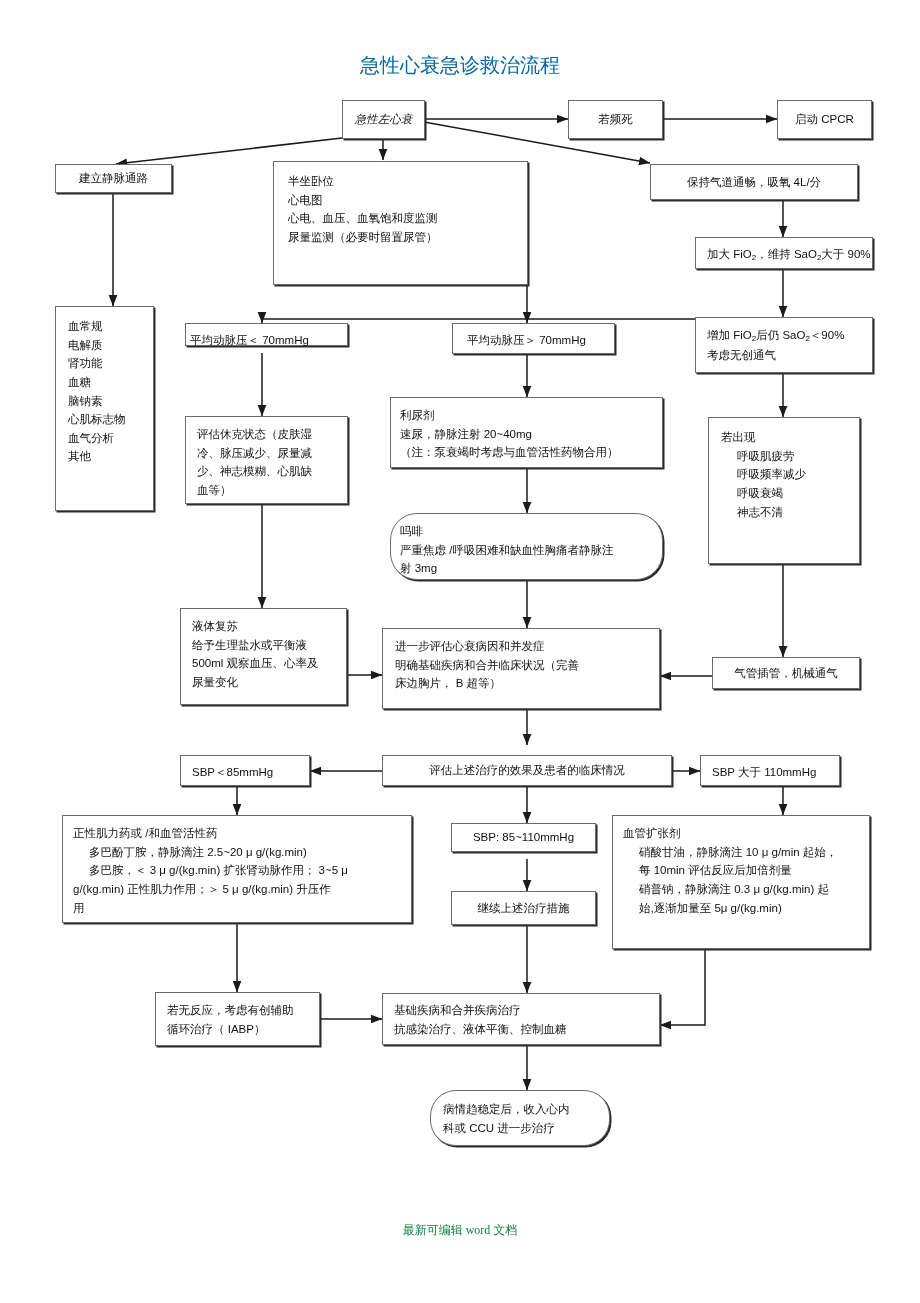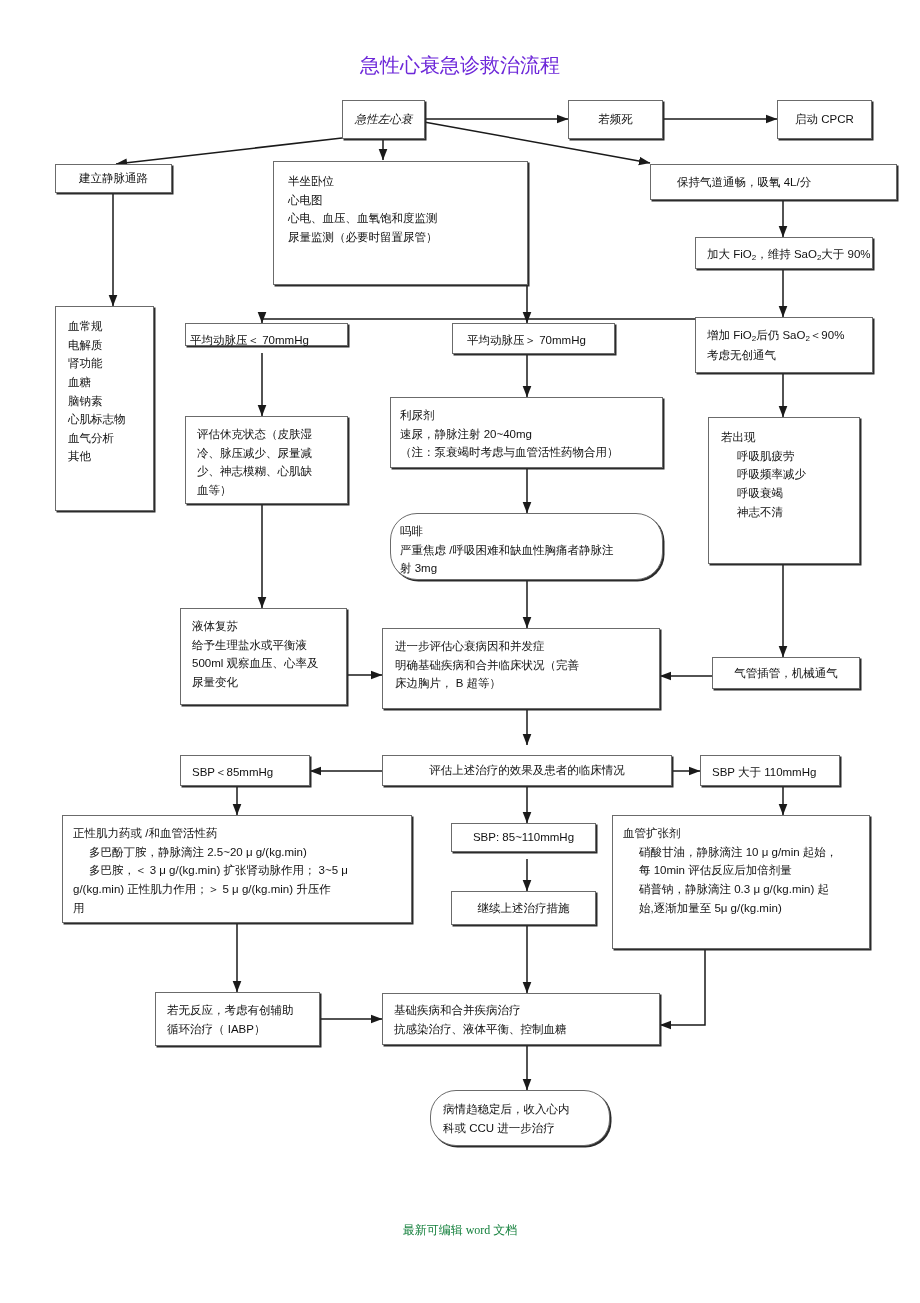--- a/index.html
+++ b/index.html
@@ -37,21 +37,21 @@
   .node .ln{ display:block; }
   .node .ind{ padding-left:16px; }
   .node.ctr{ display:flex; align-items:center; justify-content:center; padding:4px 8px; }
   sub{ font-size:8px; vertical-align:-2px; }
   .title{
     position:absolute;
     left:0; top:52px; width:920px;
     text-align:center;
     font-family:"Liberation Serif","DejaVu Serif",serif;
     font-size:20px;
-    color:#6d28d9;
+    color:#0369a1;
     z-index:4;
   }
   .footer{
     position:absolute;
     left:0; top:1222px; width:920px;
     text-align:center;
     font-family:"Liberation Serif","DejaVu Serif",serif;
     font-size:12px;
     color:#15803d;
     z-index:4;
@@ -156,21 +156,21 @@
     <span>建立静脉通路</span>
   </div>
 
   <div class="node" style="left:273px;top:161px;width:255px;height:124px;padding:10px 14px;">
     <span class="ln">半坐卧位</span>
     <span class="ln">心电图</span>
     <span class="ln">心电、血压、血氧饱和度监测</span>
     <span class="ln">尿量监测（必要时留置尿管）</span>
   </div>
 
-  <div class="node" style="left:650px;top:164px;width:247px;height:36px;padding:8px 26px;">
+  <div class="node" style="left:650px;top:164px;width:208px;height:36px;padding:8px 6px;text-align:center;">
     <span>保持气道通畅，吸氧    4L/分</span>
   </div>
 
   <div class="node" style="left:55px;top:306px;width:99px;height:205px;padding:10px 12px;">
     <span class="ln">血常规</span>
     <span class="ln">电解质</span>
     <span class="ln">肾功能</span>
     <span class="ln">血糖</span>
     <span class="ln">脑钠素</span>
     <span class="ln">心肌标志物</span>

